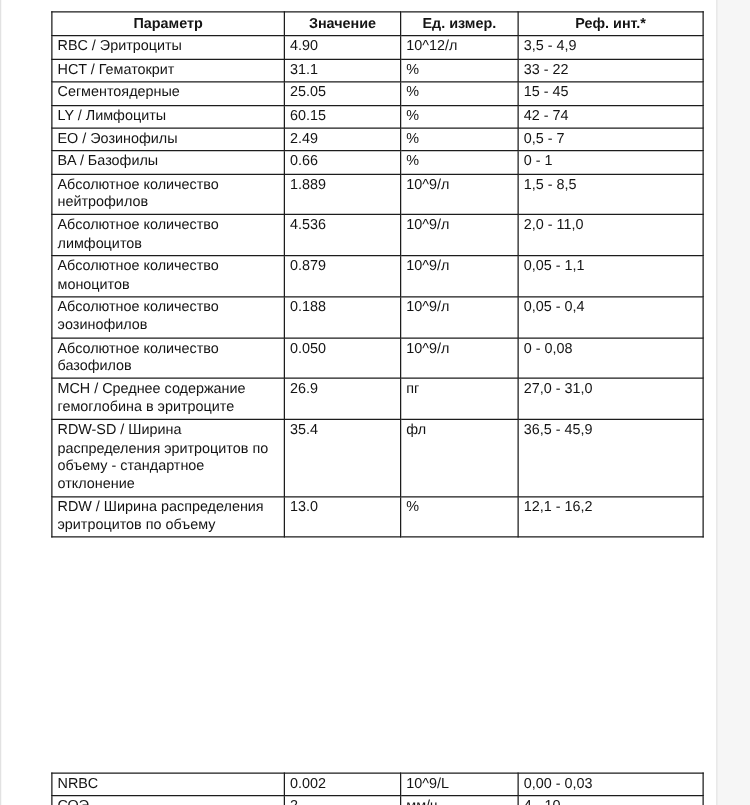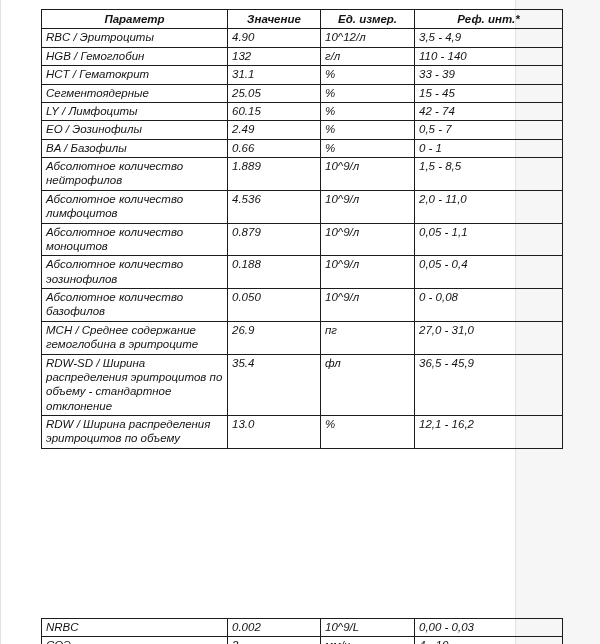--- a/index.html
+++ b/index.html
@@ -8,27 +8,26 @@
   }
   body {
     width: 600px;
     height: 644px;
     background: #f6f6f6;
     overflow: hidden;
     font-family: "Liberation Sans", "DejaVu Sans", sans-serif;
   }
   .page {
     position: relative;
-    width: 516px;
+    width: 574px;
     height: 644px;
     background: #ffffff;
     border-left: 1px solid #e2e2e2;
     border-right: 1px solid #e2e2e2;
     box-sizing: border-box;
-    font-style: italic;
   }
   table.results {
     border-collapse: collapse;
     table-layout: fixed;
     width: 521px;
     font-size: 11.5px;
     color: #141414;
   }
   table.main {
     position: absolute;
@@ -77,30 +76,24 @@
       </tr>
     </thead>
     <tbody>
         <tr>
           <td class="col-param">RBC / Эритроциты</td>
           <td>4.90</td>
           <td>10^12/л</td>
           <td>3,5 - 4,9</td>
         </tr>
         <tr>
-          <td class="col-param">HGB / Гемоглобин</td>
-          <td>132</td>
-          <td>г/л</td>
-          <td>110 - 140</td>
-        </tr>
-        <tr>
           <td class="col-param">HCT / Гематокрит</td>
           <td>31.1</td>
           <td>%</td>
-          <td>33 - 39</td>
+          <td>33 - 22</td>
         </tr>
         <tr>
           <td class="col-param">Сегментоядерные</td>
           <td>25.05</td>
           <td>%</td>
           <td>15 - 45</td>
         </tr>
         <tr>
           <td class="col-param">LY / Лимфоциты</td>
           <td>60.15</td>

